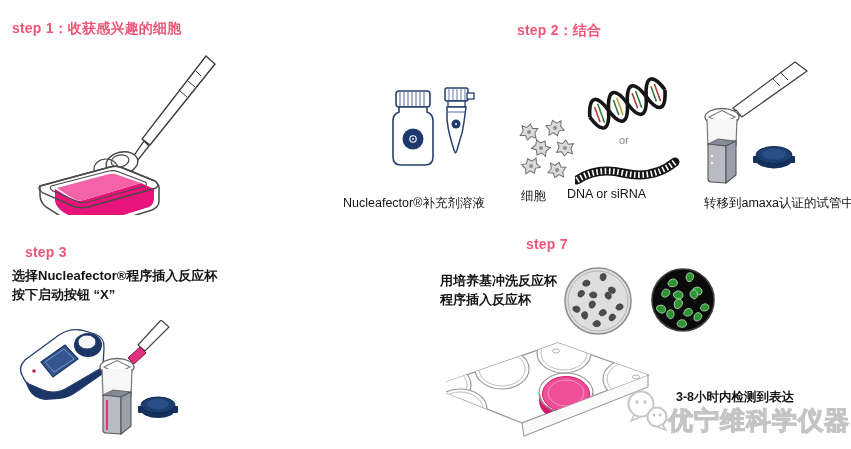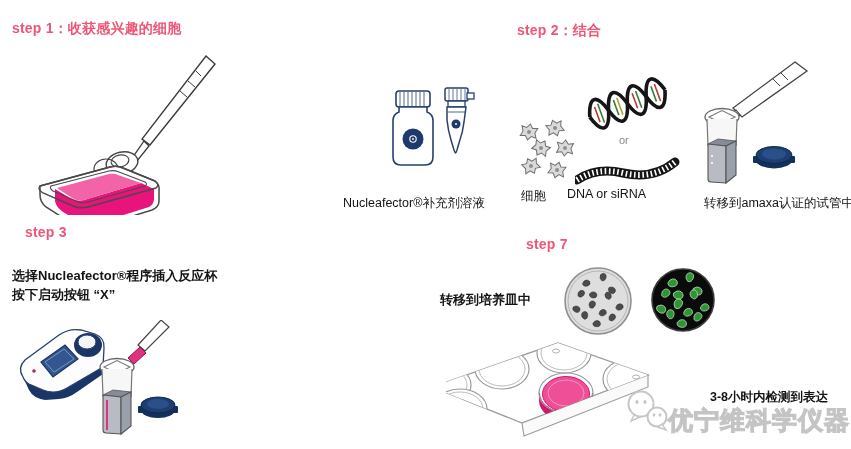--- a/index.html
+++ b/index.html
@@ -139,21 +139,21 @@
       <ellipse cx="96" cy="95" rx="18" ry="8.5" fill="#1d3e71" stroke="#10284e" stroke-width="1"></ellipse>
       <ellipse cx="96" cy="94" rx="12" ry="5.5" fill="#2b5089"></ellipse>
     </g>
   </svg>
 
   <div class="lbl" style="left:343px;top:195px">Nucleafector®补充剂溶液</div>
   <div class="lbl" style="left:521px;top:188px">细胞</div>
   <div class="lbl" style="left:567px;top:187px">DNA or siRNA</div>
   <div class="lbl" style="left:704px;top:195px">转移到amaxa认证的试管中</div>
 
-  <div class="step-title" style="left:25px;top:224px">step 3</div>
+  <div class="step-title" style="left:25px;top:244px">step 3</div>
   <div class="body-text" style="left:12px;top:267px">选择Nucleafector®程序插入反应杯</div>
   <div class="body-text" style="left:12px;top:286px">按下启动按钮 “X”</div>
 
   <svg class="abs" style="left:15px;top:320px" width="170" height="125" viewBox="0 0 170 125">
 
     <g>
       <path d="M8,57 L14,70 Q18,78 30,80 L44,79 Q54,78 62,72 L88,54 L86,40 Z" fill="#1b3666"></path>
       <path d="M8,57 Q2,48 10,40 L44,15 Q54,8 66,10 L80,14 Q90,18 89,28 L88,47 L52,68 Q40,75 28,70 L14,64 Q10,62 8,57 Z" fill="#fdfdfd" stroke="#27406e" stroke-width="1.3"></path>
       <polygon points="26,42 50,25 63,39 38,57" fill="#335590" stroke="#1b3666" stroke-width="1.2"></polygon>
       <polygon points="30,42 49,29 59,39 39,52" fill="none" stroke="#8fa6cc" stroke-width="0.8"></polygon>
@@ -179,21 +179,22 @@
     <g>
       <ellipse cx="143" cy="90" rx="17" ry="8" fill="#132f5c"></ellipse>
       <rect x="123" y="86" width="6" height="7" rx="1" fill="#132f5c"></rect>
       <rect x="157" y="86" width="6" height="7" rx="1" fill="#132f5c"></rect>
       <ellipse cx="143" cy="85" rx="17" ry="8" fill="#1d3e71" stroke="#10284e" stroke-width="1"></ellipse>
       <ellipse cx="143" cy="84" rx="11" ry="5" fill="#2b5089"></ellipse>
     </g>
   </svg>
 
   <div class="step-title" style="left:526px;top:236px">step 7</div>
-  <div class="body-text" style="left:440px;top:291px">转移到培养皿中</div>
+  <div class="body-text" style="left:440px;top:272px">用培养基冲洗反应杯</div>
+  <div class="body-text" style="left:440px;top:291px">程序插入反应杯</div>
 
   <svg class="abs" style="left:562px;top:265px" width="160" height="72" viewBox="0 0 160 72">
     <defs>
         <path id="blob" d="M0,0 Q2.5,-3.5 5.5,-1.5 Q8,1 5,3.5 Q1.5,6 -0.5,3 Z"></path>
       </defs>
     <g>
       <circle cx="36" cy="36" r="33" fill="#dedede" stroke="#909090" stroke-width="1.6"></circle>
       <circle cx="36" cy="36" r="30" fill="none" stroke="#b5b5b5" stroke-width="1"></circle>
       <g fill="#4c4c4c" stroke="#2e2e2e" stroke-width="0.5">
         <use href="#blob" transform="translate(22,16) rotate(20)"></use>
@@ -263,21 +264,21 @@
         </g>
         <ellipse cx="120" cy="58" rx="27" ry="20" fill="none" stroke="#999" stroke-width="1.2"></ellipse>
         <ellipse cx="120" cy="59" rx="23.5" ry="17.5" fill="#ee4f97" stroke="#d6176e" stroke-width="1"></ellipse>
         <ellipse cx="120" cy="58" rx="18" ry="13" fill="none" stroke="#f495c3" stroke-width="1"></ellipse>
       </g>
     </g>
     <ellipse cx="110" cy="16" rx="3.5" ry="2" fill="none" stroke="#aaa" stroke-width="0.9"></ellipse>
     <ellipse cx="190" cy="42" rx="3.5" ry="2" fill="none" stroke="#aaa" stroke-width="0.9"></ellipse>
   </svg>
 
-  <div class="body-text" style="left:710px;top:389px;z-index:2;font-size:12.5px">3-8小时内检测到表达</div>
+  <div class="body-text" style="left:676px;top:389px;z-index:2;font-size:12.5px">3-8小时内检测到表达</div>
 
   <div class="watermark">
     <svg class="abs" style="left:2px;top:3px" width="48" height="46" viewBox="0 0 48 46">
       <circle cx="17" cy="15" r="12.5" fill="#fff" stroke="#c6c6c6" stroke-width="2"></circle>
       <polygon points="10,26 7,32 16,28" fill="#fff" stroke="#c6c6c6" stroke-width="1.4"></polygon>
       <ellipse cx="13" cy="13" rx="1.6" ry="2" fill="#c6c6c6"></ellipse>
       <ellipse cx="21" cy="13" rx="1.6" ry="2" fill="#c6c6c6"></ellipse>
       <circle cx="33" cy="28" r="9.5" fill="#fff" stroke="#c6c6c6" stroke-width="2"></circle>
       <polygon points="38,35 42,41 34,38" fill="#fff" stroke="#c6c6c6" stroke-width="1.4"></polygon>
       <ellipse cx="30" cy="26" rx="1.3" ry="1.7" fill="#c6c6c6"></ellipse>

